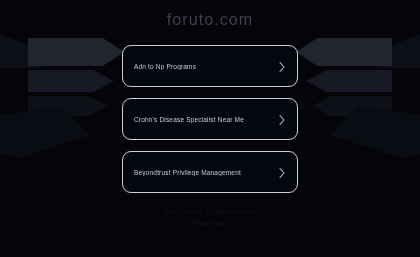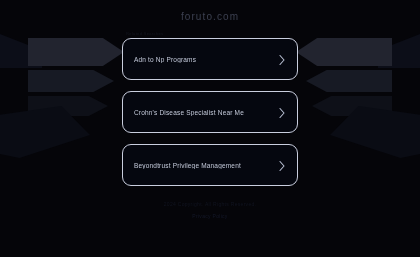--- a/index.html
+++ b/index.html
@@ -101,21 +101,21 @@
     z-index: 2;
     width: 420px;
     height: 257px;
     display: flex;
     flex-direction: column;
     align-items: center;
   }
 
   #site-title {
     margin-top: 11px;
-    font-size: 10px;
+    font-size: 16px;
     letter-spacing: 1.1px;
     color: #3c4050;
     font-weight: 400;
     user-select: none;
   }
 
   #cards-region {
     margin-top: 9px;
     width: 176px;
     display: flex;

